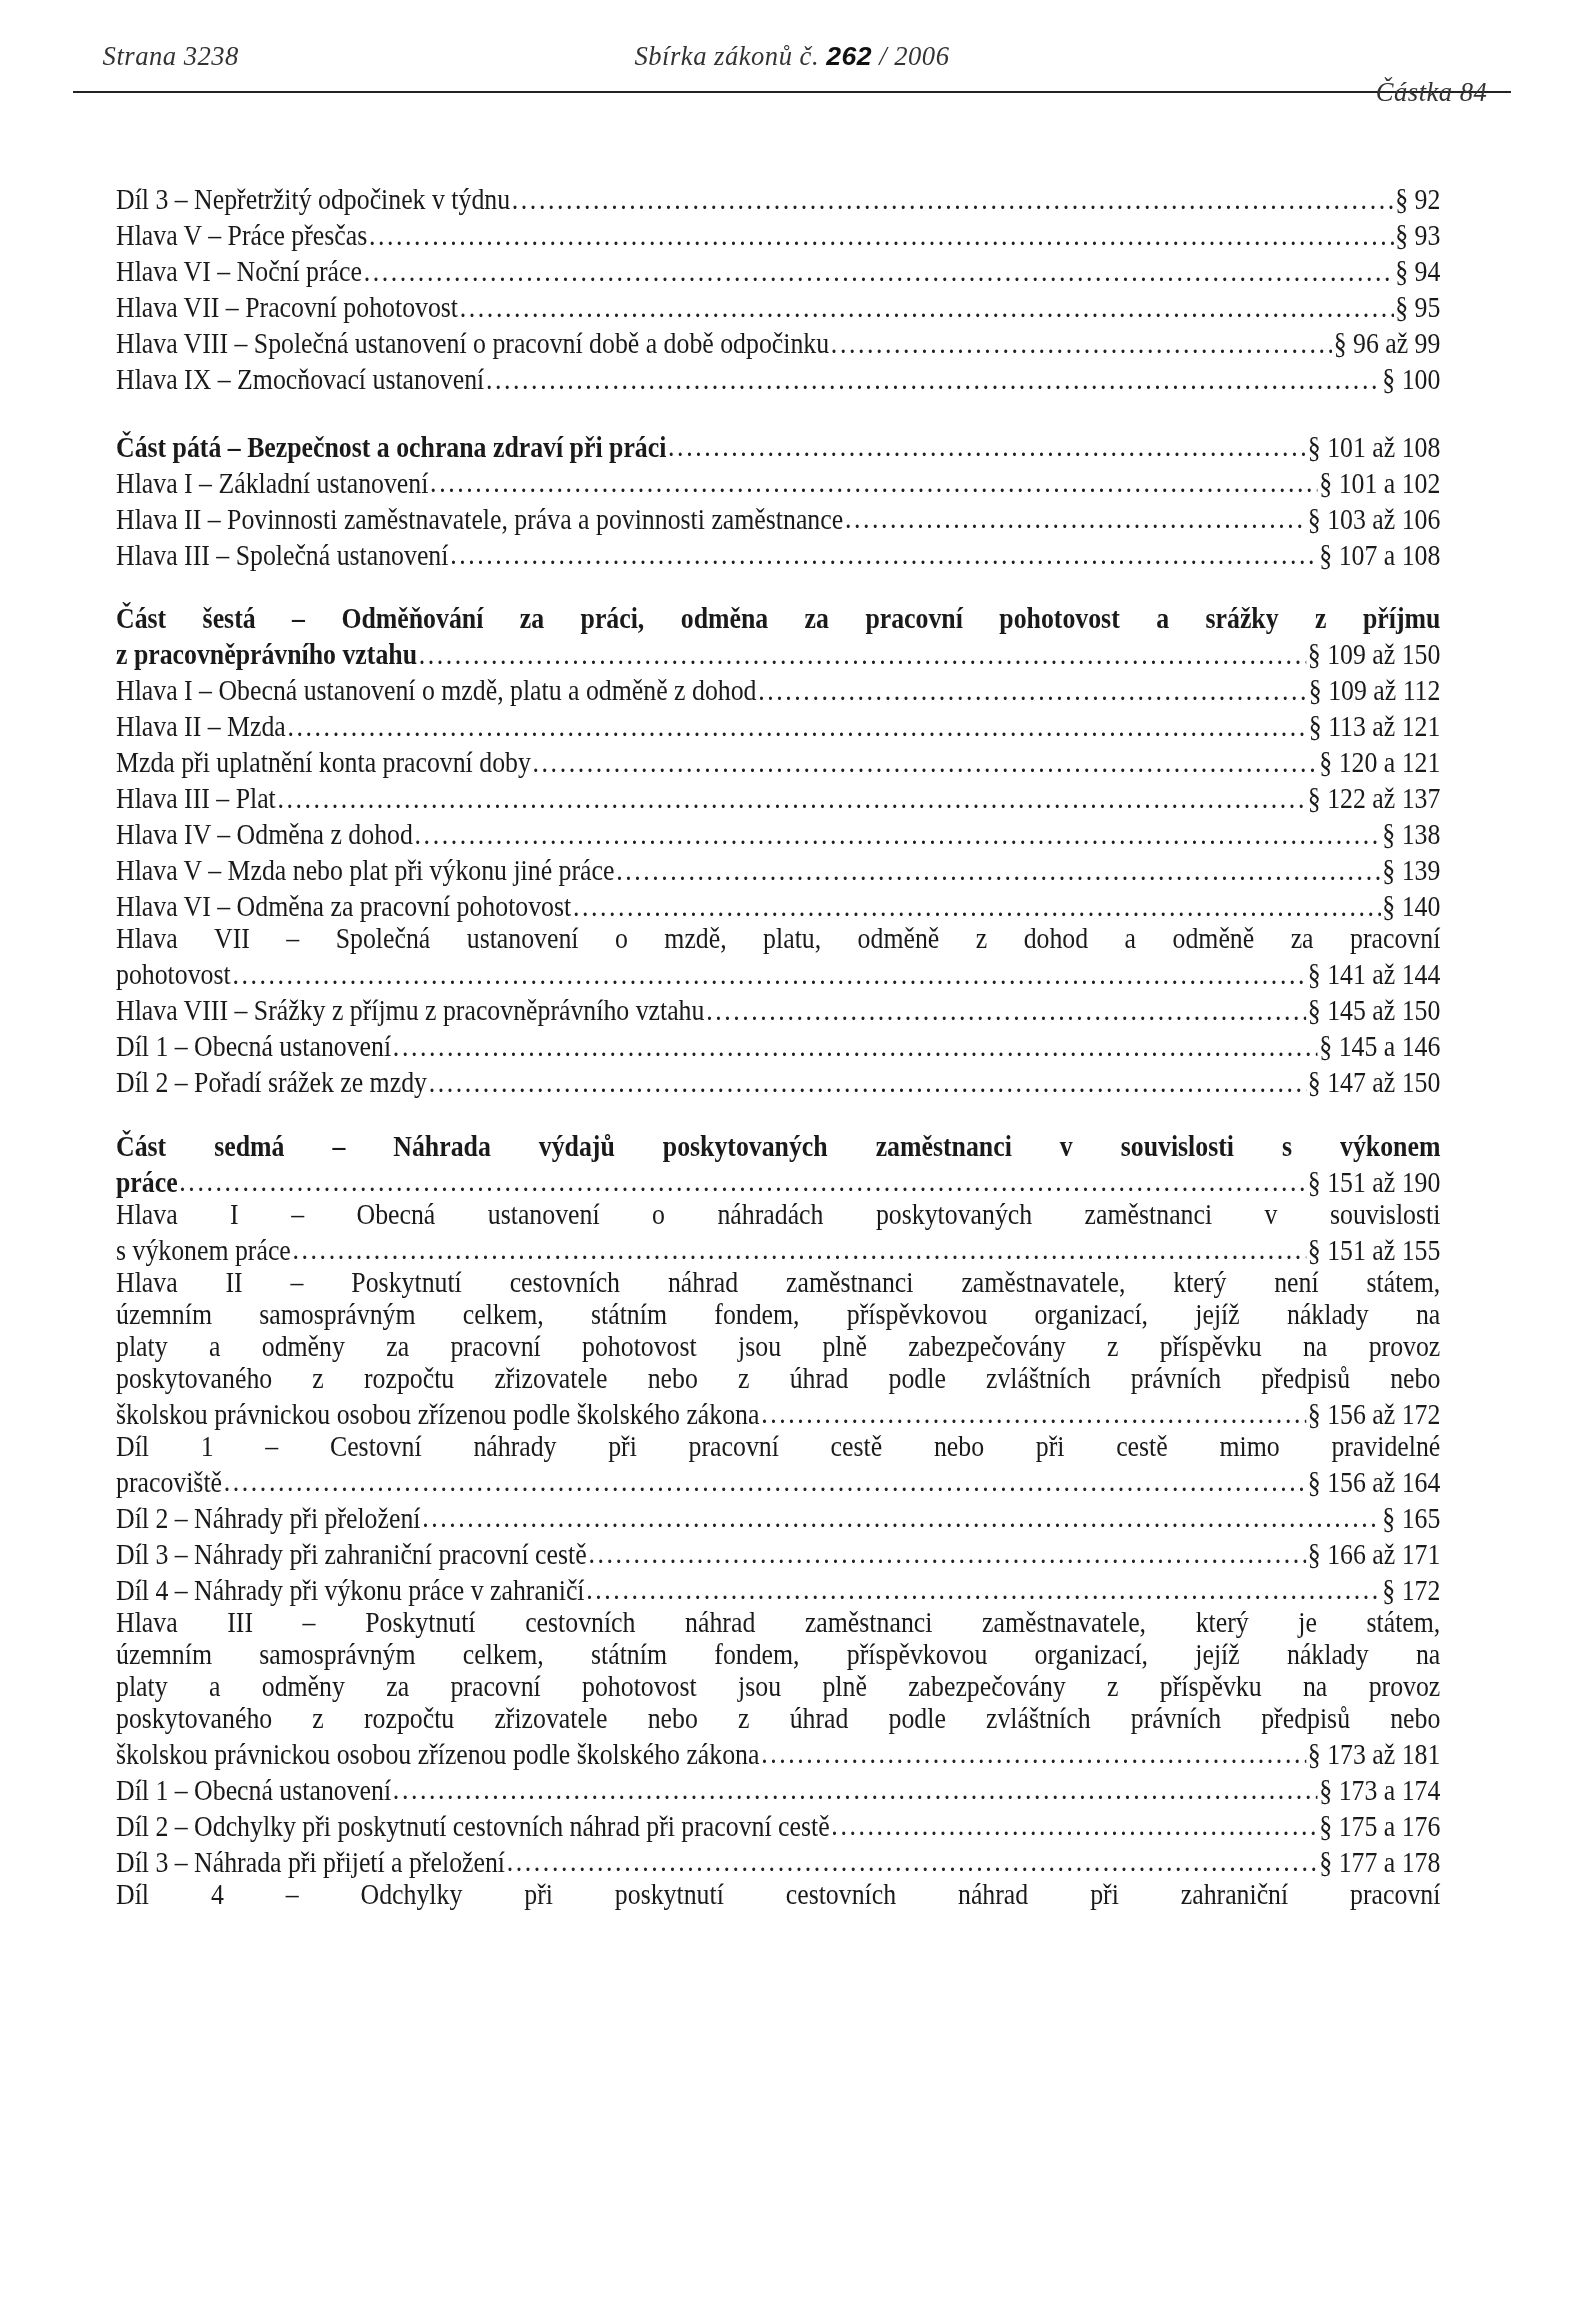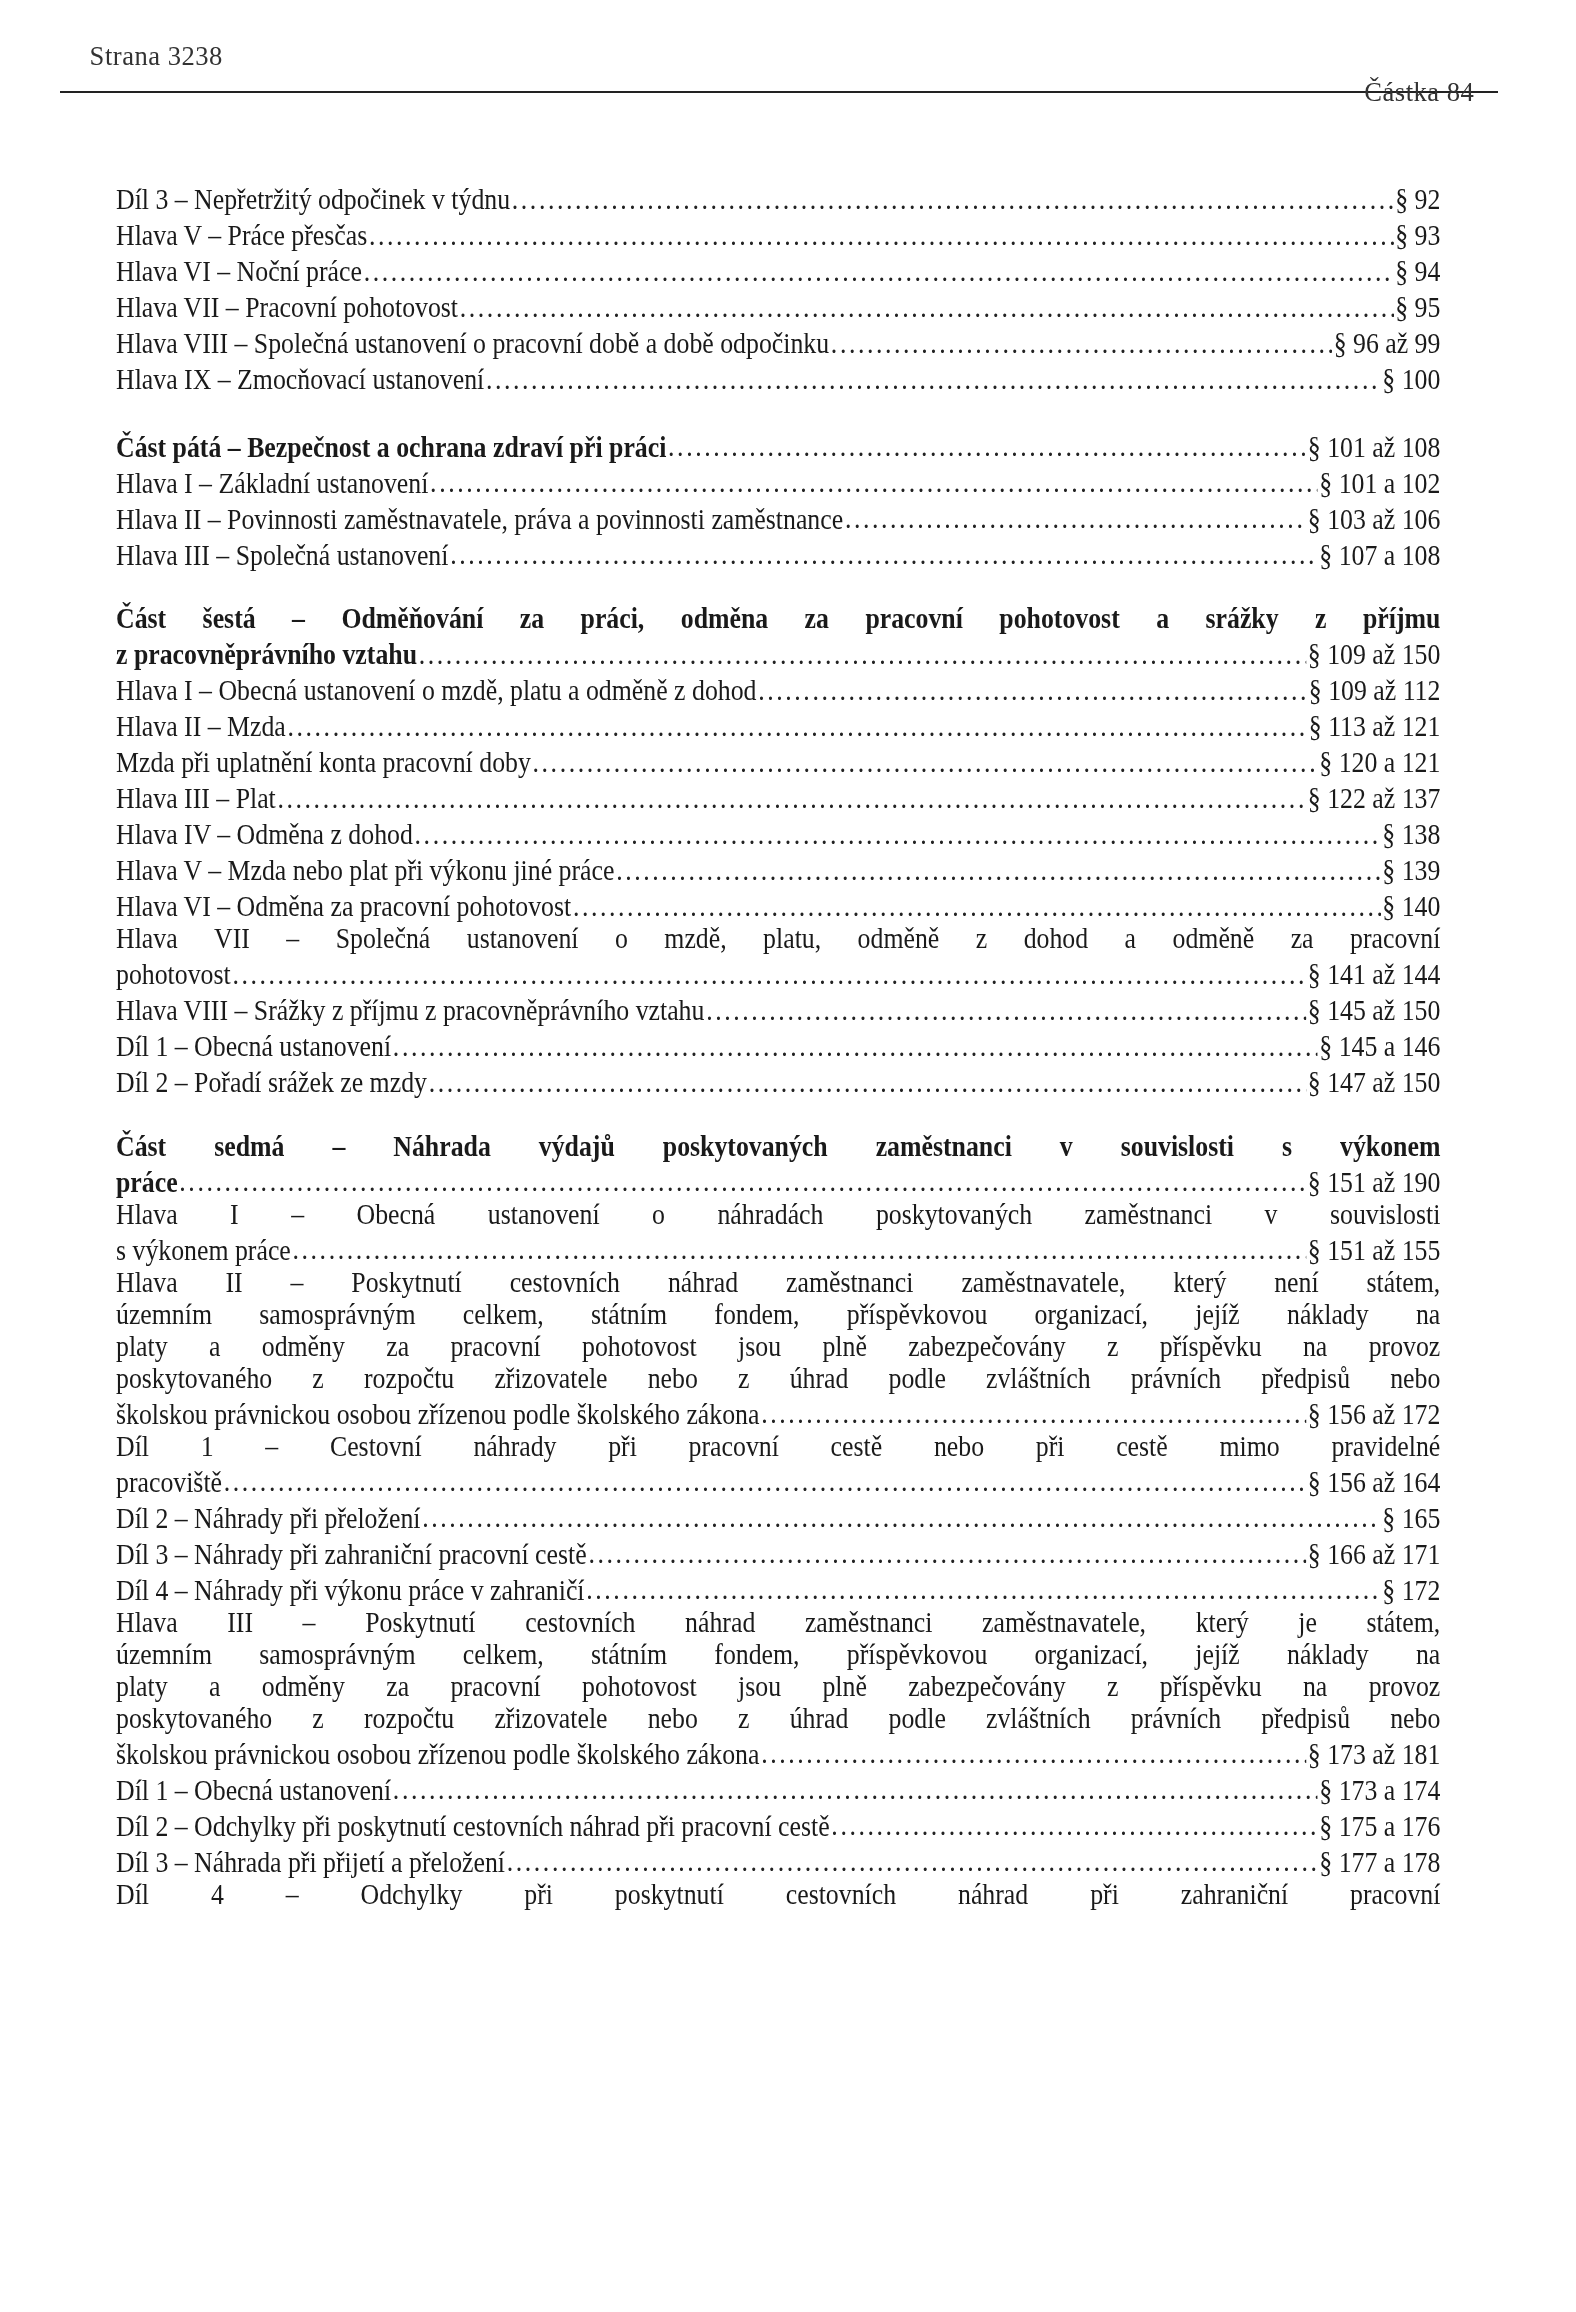--- a/index.html
+++ b/index.html
@@ -2,22 +2,23 @@
 <html><head>
 <meta charset="utf-8">
 <style>
   html, body { margin: 0; padding: 0; background: #ffffff; }
   body {
     width: 1576px; height: 2313px; position: relative; overflow: hidden;
     color: #1a1a1a;
     font-family: "Liberation Serif", "DejaVu Serif", serif;
   }
   .page-header {
-    position: absolute; left: 60px; top: 27.6px; width: 1438px; height: 63px;
+    position: absolute; left: 73px; top: 27.6px; width: 1438px; height: 63px;
     border-bottom: 2px solid #222;
+    font-style: italic;
   }
   .page-header span {
     position: absolute; top: 13.8px; font-size: 26.6px; color: #333;
     letter-spacing: 0.5px;
   }
   .hdr-left { left: 29.6px; }
   .hdr-center { left: 0; right: 0; text-align: center; }
   .hdr-right { right: 23.6px; margin-top: 36px; }
   .hdr-center .num {
     font-family: "Liberation Sans", "DejaVu Sans", sans-serif;
@@ -50,20 +51,25 @@
     letter-spacing: 3px; white-space: nowrap; color: #222;
   }
   .last .ref { flex: 0 0 auto; font-weight: normal; }
   .entry.bold .last .txt { font-weight: bold; }
 </style>
 </head>
 <body>
 
 <div class="page-header">
   <span class="hdr-left">Strana 3238</span>
+  <span class="hdr-center">
+    <span style="position:static;font-size:inherit;">Sbírka zákonů č.</span>
+    <b class="num">262</b>
+    <span style="position:static;font-size:inherit;">/ 2006</span>
+  </span>
   <span class="hdr-right">Částka 84</span>
 </div>
 
 <div class="toc" id="toc">
     <div class="entry">
       <div class="last">
         <span class="txt">Díl 3 – Nepřetržitý odpočinek v týdnu</span>
         <span class="leader"></span>
         <span class="ref">§ 92</span>
       </div>

